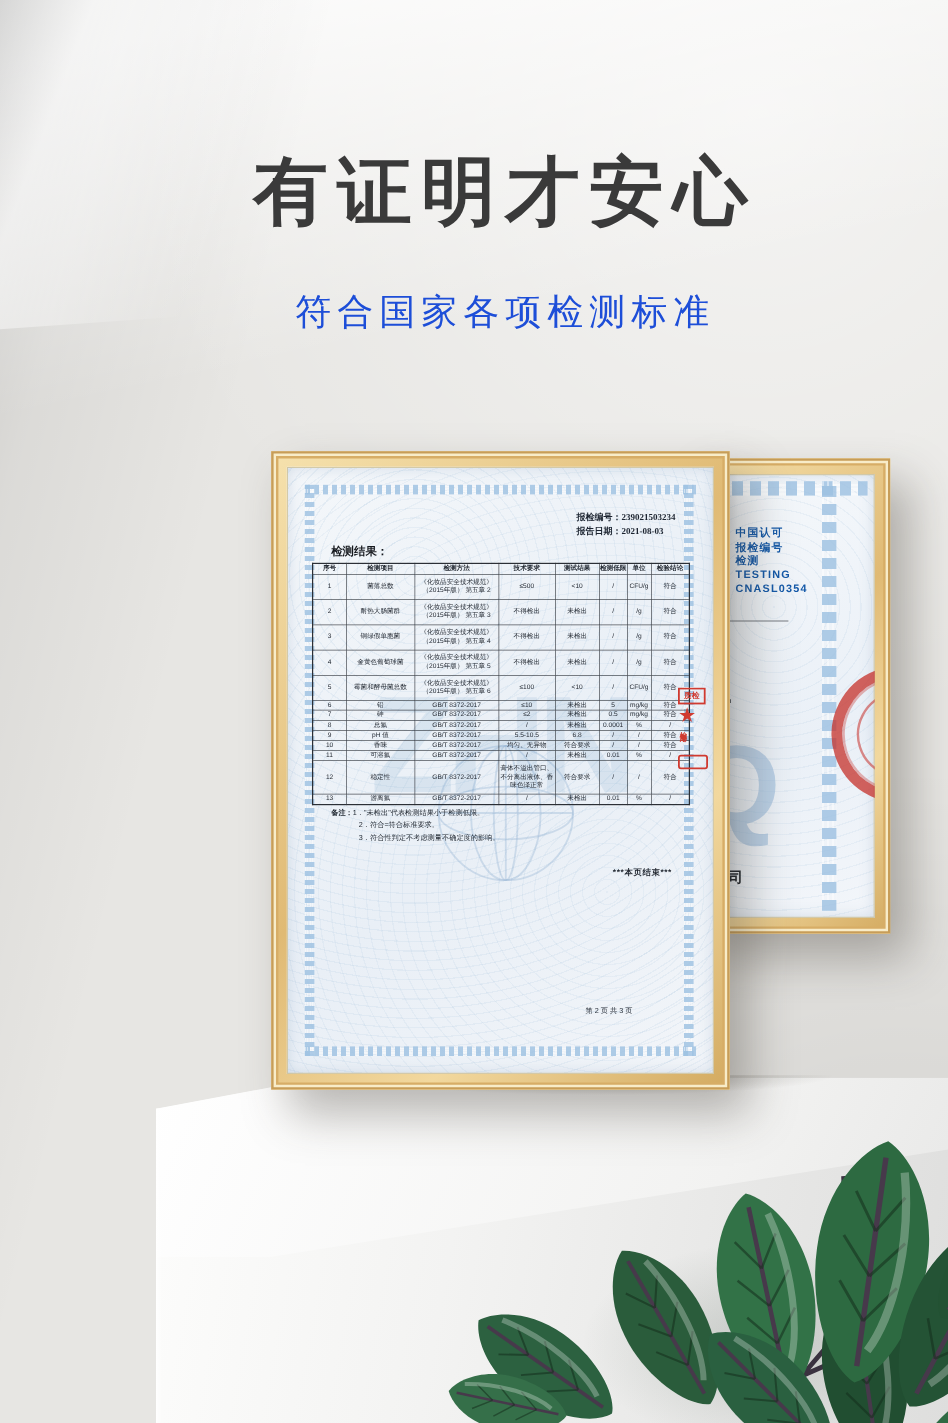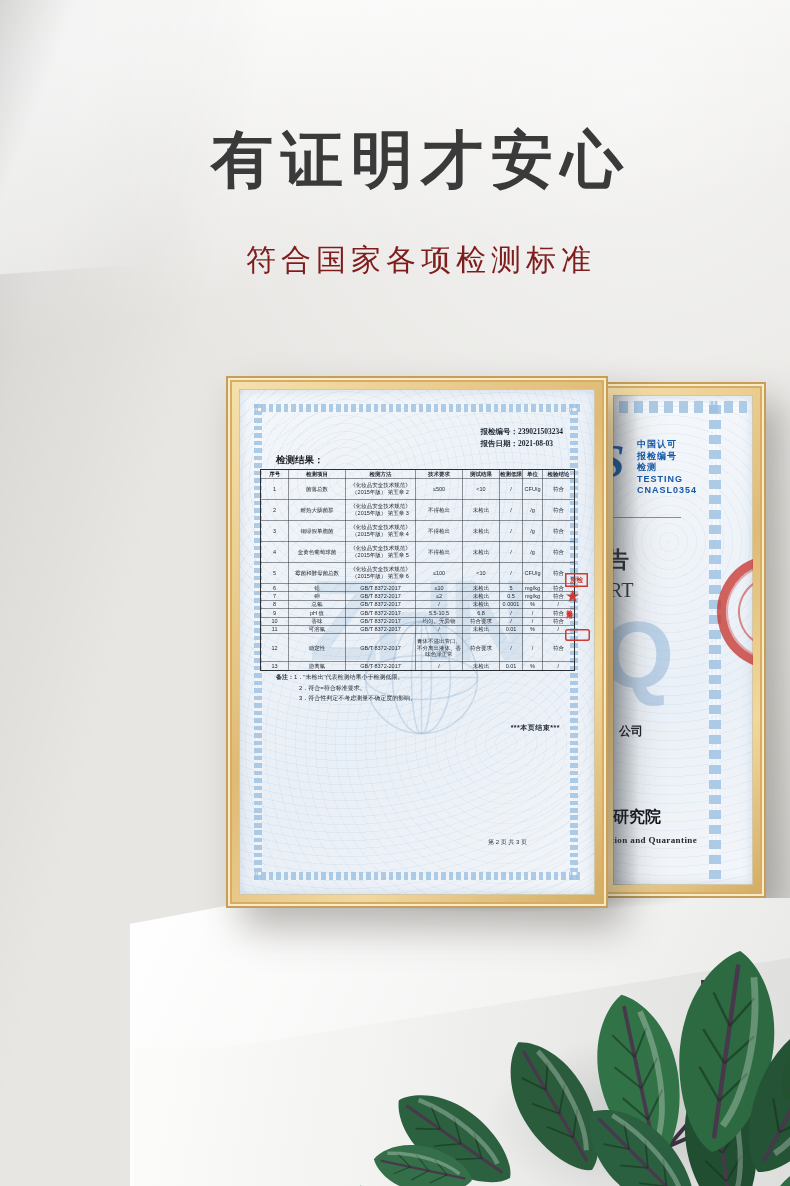--- a/index.html
+++ b/index.html
@@ -12,33 +12,33 @@
       radial-gradient(120% 80% at 80% 8%, rgba(255,255,255,.55), rgba(255,255,255,0) 55%),
       radial-gradient(110% 75% at 95% 95%, rgba(0,0,0,.10), rgba(0,0,0,0) 55%),
       #e7e6e3;
   }
   .streak{position:absolute;left:-80px;top:-40px;width:560px;height:300px;pointer-events:none;
     background:linear-gradient(115deg, rgba(0,0,0,.08) 8%, rgba(255,255,255,.55) 26%, rgba(255,255,255,0) 52%);
     transform:rotate(-4deg);}
   
   .hero{position:absolute;left:0;right:4px;top:118px;text-align:center;padding-left:56px;}
   .hero h1{margin:0;font-size:62px;font-weight:bold;color:#3a3a3a;letter-spacing:8px;}
-  .hero p{margin:38px 0 0 0;font-size:30px;color:#7f1d1d;letter-spacing:5px;}
+  .hero p{margin:38px 0 0 0;font-size:30px;color:#1d4ed8;letter-spacing:5px;}
   
   .frame{position:absolute;
     background:linear-gradient(135deg,#f6e2ae,#e0ba74 45%,#f2d89e 72%,#d3aa60);
     box-shadow:inset 0 0 0 2px #c79d58, inset 0 0 0 4px #f8ecc8,
       inset 0 0 0 6px #d7ad66, 16px 20px 36px rgba(60,55,45,.35);}
   .frame .paper{position:absolute;inset:13px;overflow:hidden;
     background:
       repeating-radial-gradient(circle at 30% 18%, rgba(150,185,215,.13) 0 1px, rgba(0,0,0,0) 1px 8px),
       repeating-radial-gradient(circle at 75% 70%, rgba(150,185,215,.11) 0 1px, rgba(0,0,0,0) 1px 10px),
       linear-gradient(140deg,#f4f7fa, #e9eff6 55%, #f2f5f9);
     box-shadow:inset 0 0 12px rgba(110,140,175,.28), inset 0 0 0 1px #e2d3a8;}
-  #back-frame{left:600px;top:382px;width:166px;height:516px;}
+  #back-frame{left:576px;top:382px;width:166px;height:396px;}
   #front-frame{left:226px;top:376px;width:382px;height:532px;z-index:3;}
   
   .orn{position:absolute;background:
       repeating-linear-gradient(90deg, #9dc1e2 0 9px, rgba(0,0,0,0) 9px 15px),
       repeating-linear-gradient(0deg, rgba(255,255,255,.55) 0 2px, rgba(0,0,0,0) 2px 4px);
       opacity:.8;}
   .orn.v{background:
       repeating-linear-gradient(0deg, #9dc1e2 0 9px, rgba(0,0,0,0) 9px 15px),
       repeating-linear-gradient(90deg, rgba(255,255,255,.55) 0 2px, rgba(0,0,0,0) 2px 4px);}
   

